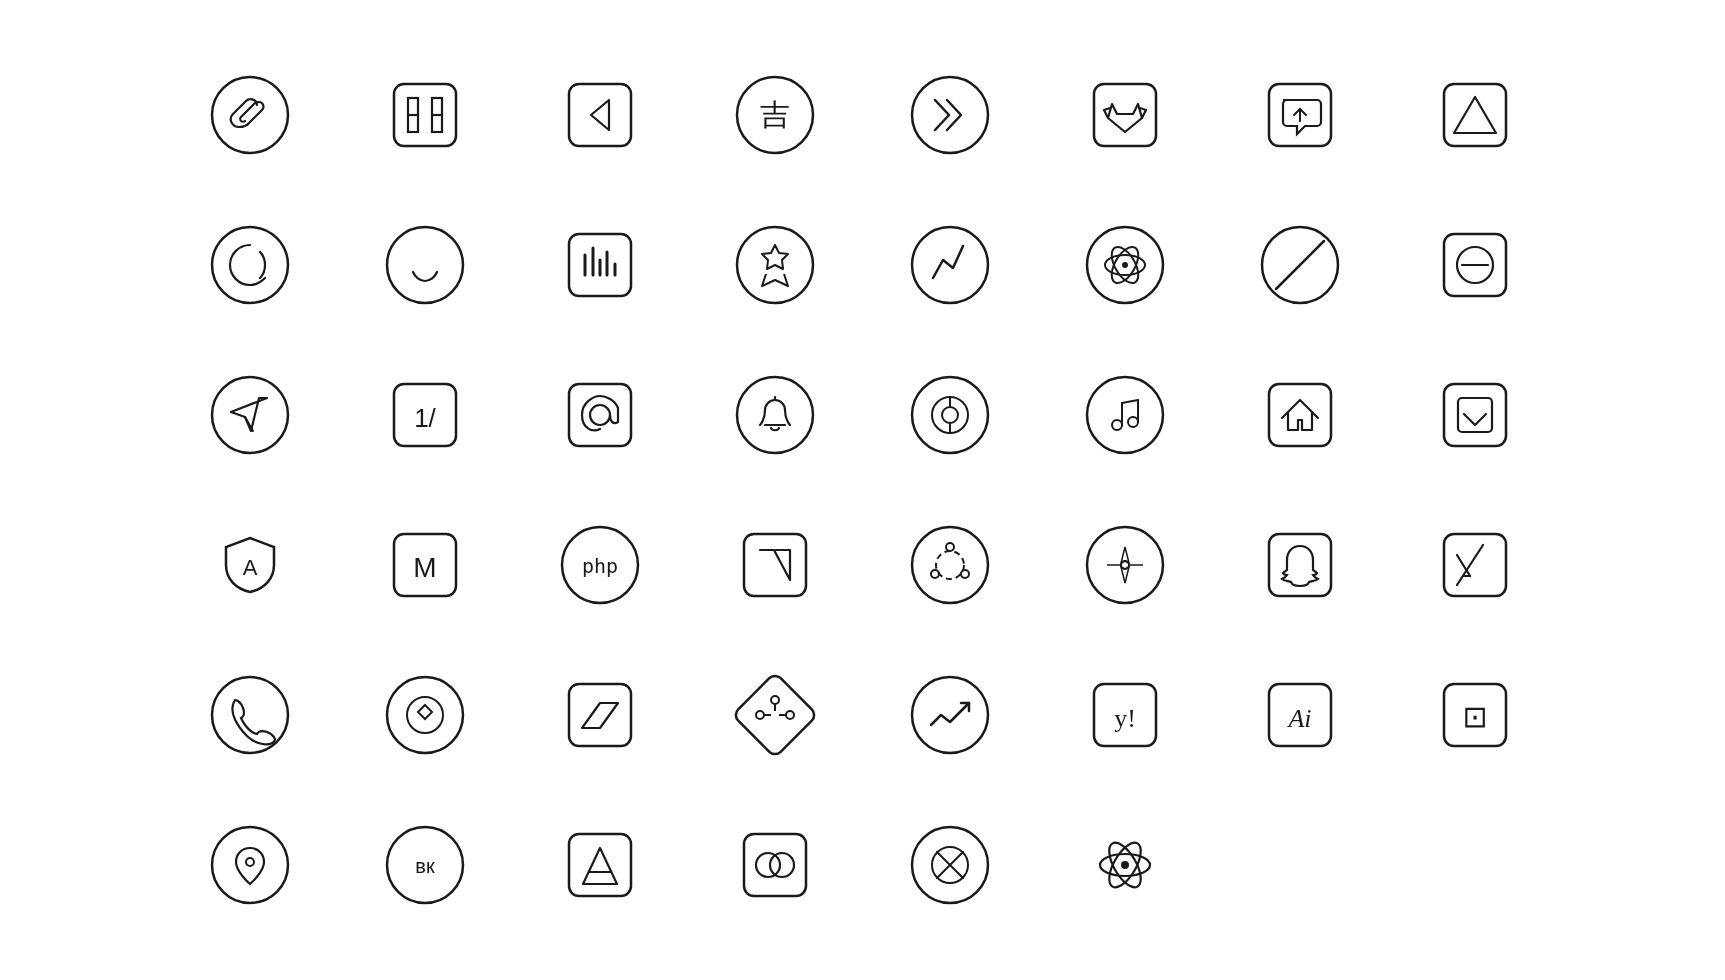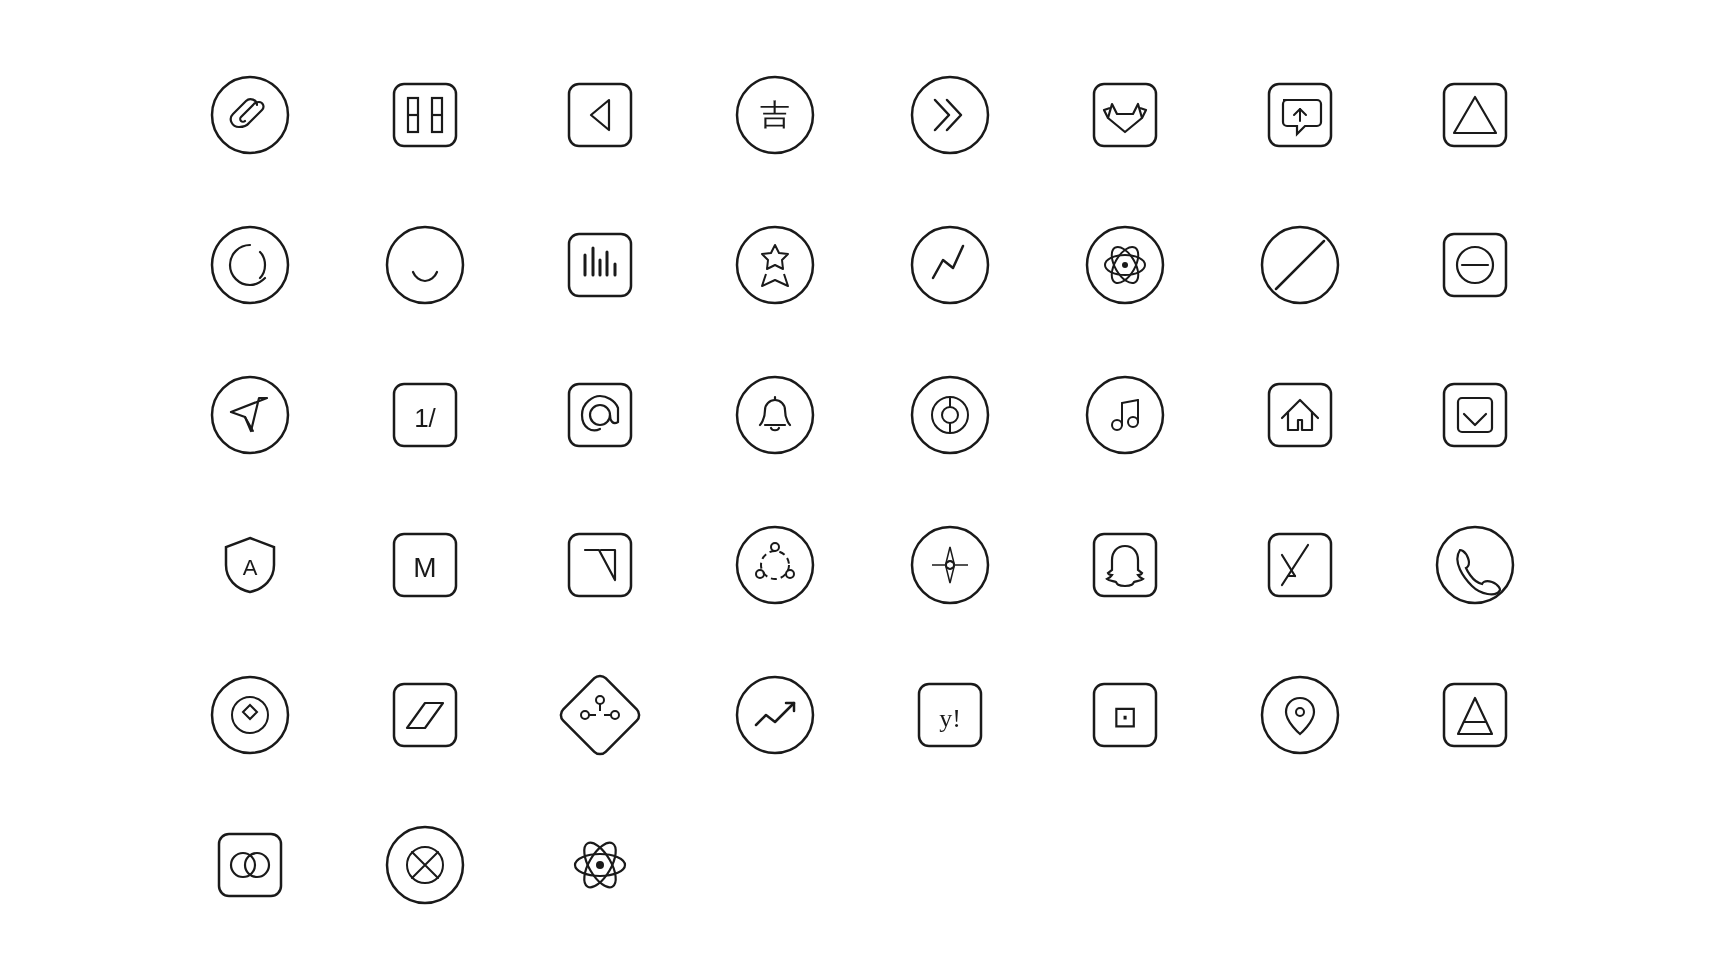--- a/index.html
+++ b/index.html
@@ -244,20 +244,26 @@
     </svg>
   </div>
 
   <div class="icon-cell">
     <svg viewBox="0 0 90 90" fill="none" xmlns="http://www.w3.org/2000/svg">
       <rect x="14" y="14" width="62" height="62" rx="10" stroke="#1a1a1a" stroke-width="2.5"></rect>
       <text x="45" y="57" text-anchor="middle" font-size="28" font-family="sans-serif" fill="#1a1a1a" font-weight="300">M</text>
     </svg>
   </div>
 
+  <div class="icon-cell">
+    <svg viewBox="0 0 90 90" fill="none" xmlns="http://www.w3.org/2000/svg">
+      <circle cx="45" cy="45" r="38" stroke="#1a1a1a" stroke-width="2.5"></circle>
+      <text x="45" y="53" text-anchor="middle" font-size="20" font-family="monospace" fill="#1a1a1a" font-weight="400">php</text>
+    </svg>
+  </div>
 
   <div class="icon-cell">
     <svg viewBox="0 0 90 90" fill="none" xmlns="http://www.w3.org/2000/svg">
       <rect x="14" y="14" width="62" height="62" rx="10" stroke="#1a1a1a" stroke-width="2.5"></rect>
       <path d="M30 30h14l16 30V30h-14" stroke="#1a1a1a" stroke-width="2.2" stroke-linecap="round" stroke-linejoin="round" fill="none"></path>
     </svg>
   </div>
 
   <div class="icon-cell">
     <svg viewBox="0 0 90 90" fill="none" xmlns="http://www.w3.org/2000/svg">
@@ -338,37 +344,49 @@
     </svg>
   </div>
 
   <div class="icon-cell">
     <svg viewBox="0 0 90 90" fill="none" xmlns="http://www.w3.org/2000/svg">
       <rect x="14" y="14" width="62" height="62" rx="10" stroke="#1a1a1a" stroke-width="2.5"></rect>
       <text x="45" y="57" text-anchor="middle" font-size="26" font-family="serif" fill="#1a1a1a" font-weight="300">y!</text>
     </svg>
   </div>
 
+  <div class="icon-cell">
+    <svg viewBox="0 0 90 90" fill="none" xmlns="http://www.w3.org/2000/svg">
+      <rect x="14" y="14" width="62" height="62" rx="10" stroke="#1a1a1a" stroke-width="2.5"></rect>
+      <text x="45" y="57" text-anchor="middle" font-size="26" font-family="serif" fill="#1a1a1a" font-style="italic" font-weight="300">Ai</text>
+    </svg>
+  </div>
 
   <div class="icon-cell">
     <svg viewBox="0 0 90 90" fill="none" xmlns="http://www.w3.org/2000/svg">
       <rect x="14" y="14" width="62" height="62" rx="10" stroke="#1a1a1a" stroke-width="2.5"></rect>
       <text x="45" y="57" text-anchor="middle" font-size="30" font-family="sans-serif" fill="#1a1a1a" font-weight="300">⊡</text>
     </svg>
   </div>
 
 
   <div class="icon-cell">
     <svg viewBox="0 0 90 90" fill="none" xmlns="http://www.w3.org/2000/svg">
       <circle cx="45" cy="45" r="38" stroke="#1a1a1a" stroke-width="2.5"></circle>
       <path d="M45 28c-8 0-14 6-14 14 0 10 14 22 14 22s14-12 14-22c0-8-6-14-14-14z" stroke="#1a1a1a" stroke-width="2.2" fill="none"></path>
       <circle cx="45" cy="42" r="4" stroke="#1a1a1a" stroke-width="2" fill="none"></circle>
     </svg>
   </div>
 
+  <div class="icon-cell">
+    <svg viewBox="0 0 90 90" fill="none" xmlns="http://www.w3.org/2000/svg">
+      <circle cx="45" cy="45" r="38" stroke="#1a1a1a" stroke-width="2.5"></circle>
+      <text x="45" y="53" text-anchor="middle" font-size="20" font-family="sans-serif" fill="#1a1a1a">вк</text>
+    </svg>
+  </div>
 
   <div class="icon-cell">
     <svg viewBox="0 0 90 90" fill="none" xmlns="http://www.w3.org/2000/svg">
       <rect x="14" y="14" width="62" height="62" rx="10" stroke="#1a1a1a" stroke-width="2.5"></rect>
       <polygon points="28,64 45,28 62,64" stroke="#1a1a1a" stroke-width="2.2" stroke-linejoin="round" fill="none"></polygon>
       <line x1="34" y1="52" x2="56" y2="52" stroke="#1a1a1a" stroke-width="2.2" stroke-linecap="round"></line>
     </svg>
   </div>
 
   <div class="icon-cell">

